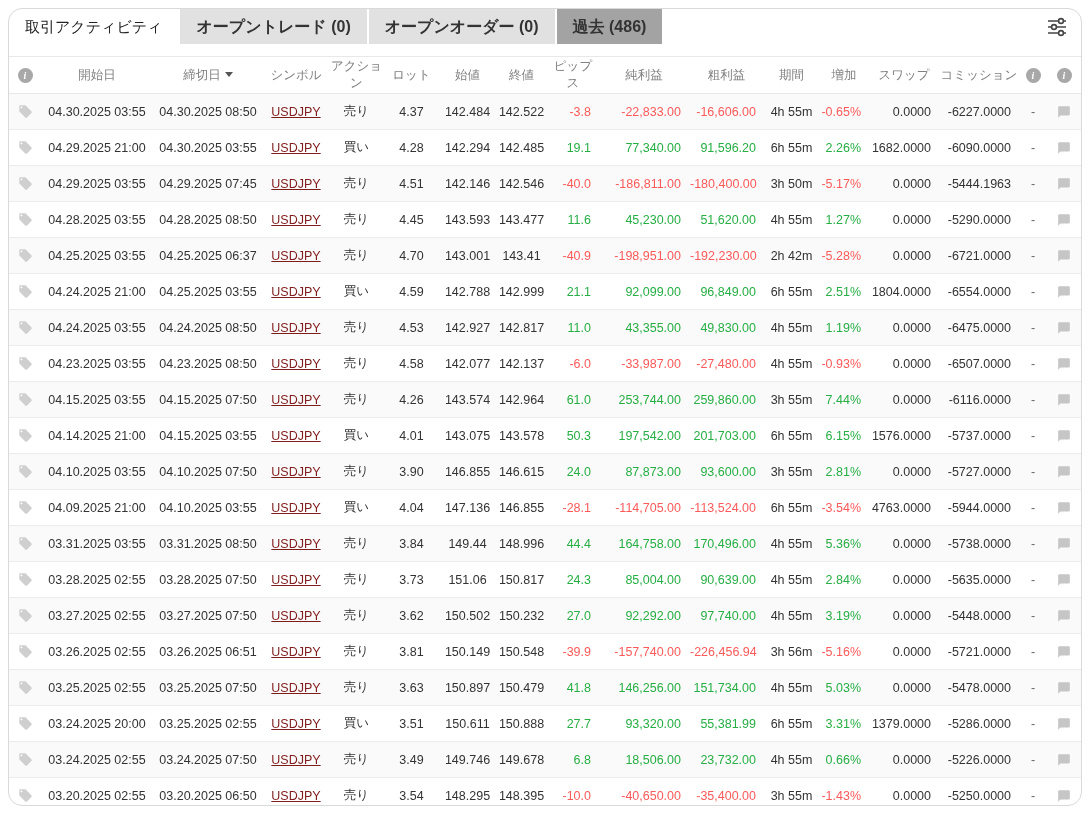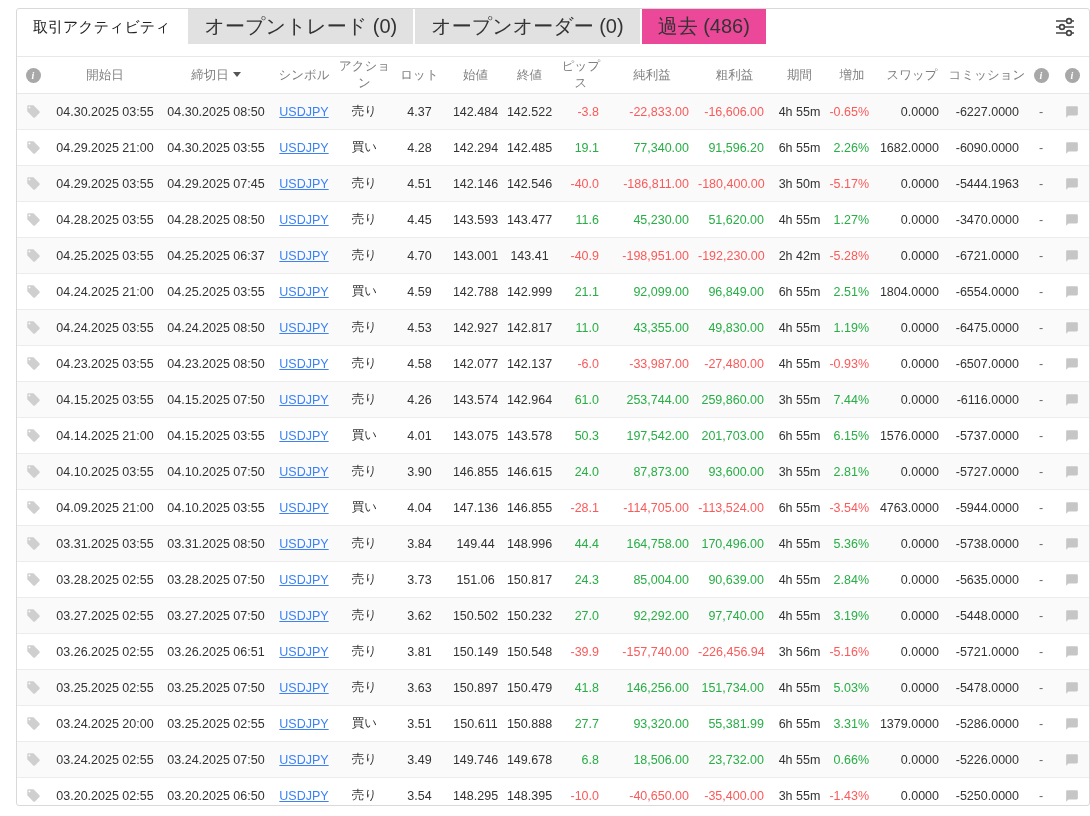--- a/index.html
+++ b/index.html
@@ -1,41 +1,41 @@
 <!DOCTYPE html>
 <html style="--pos: #27ae45; --neg: #fa5a5a;"><head>
 <meta charset="utf-8">
 <style>
   html,body{margin:0;padding:0;background:#fff;}
   body{width:1090px;height:816px;position:relative;overflow:hidden;
        font-family:"Liberation Sans","DejaVu Sans",sans-serif;color:#333;}
   .widget{position:absolute;left:8px;top:8px;width:1074px;height:798px;box-sizing:border-box;
-          border:1px solid #d9d9d9;border-radius:3px;background:#fff;overflow:hidden;margin-left:8px;}
+          border:1px solid #d9d9d9;border-radius:14px;background:#fff;overflow:hidden;}
 
   
   .tabbar{display:flex;align-items:stretch;height:35px;}
   .widget-title{padding:0 18px 0 16px;line-height:35px;font-size:15px;color:#222;white-space:nowrap;}
-  .tab{background:#e1e1e1;color:#333;font-size:20px;line-height:35px;padding:0 16px;
-       margin-right:2px;cursor:pointer;white-space:nowrap;}
-  .tab.active{background:#ec4899;}
+  .tab{background:#e1e1e1;color:#333;font-size:16px;line-height:35px;padding:0 16px;
+       margin-right:2px;cursor:pointer;white-space:nowrap;font-weight:bold;}
+  .tab.active{background:#a3a3a3;}
   .settings{margin-left:auto;margin-right:12px;align-self:center;cursor:pointer;display:flex;}
 
   
   table{width:100%;border-collapse:collapse;table-layout:fixed;margin-top:12px;font-size:12.5px;}
   col.w-tag{width:32px}col.w-od{width:112px}col.w-cd{width:110px}col.w-sym{width:66px}
   col.w-act{width:55px}col.w-lot{width:55px}col.w-op{width:57px}col.w-cp{width:51px}
   col.w-pip{width:52px}col.w-net{width:90px}col.w-gro{width:75px}col.w-dur{width:55px}
   col.w-gain{width:50px}col.w-swap{width:70px}col.w-com{width:80px}col.w-dash{width:28px}col.w-cmt{width:34px}
   thead th{height:32px;font-weight:normal;color:#808080;font-size:12.5px;text-align:center;
            border-top:1px solid #e8e8e8;border-bottom:1px solid #e8e8e8;background:#fff;cursor:pointer;}
   tbody td{height:33px;border-bottom:1px solid #ececec;text-align:center;color:#333;overflow:hidden;white-space:nowrap;}
   tbody tr:nth-child(odd) td{background:#fafafa;}
   td.c-num,th.h-num{text-align:right;padding-right:8px;}
   td.c-dash{color:#666;}
-  .symlink{color:#3b82f6;text-decoration:underline;cursor:pointer;}
+  .symlink{color:#7f1d1d;text-decoration:underline;cursor:pointer;}
   .pos{color:var(--pos);}
   .neg{color:var(--neg);}
   .sort-arrow{display:inline-block;width:0;height:0;margin-left:4px;vertical-align:2px;
               border-left:4px solid transparent;border-right:4px solid transparent;border-top:5px solid #555;}
   .info-icon{display:inline-block;width:15px;height:15px;border-radius:50%;background:#a8a8a8;color:#fff;
              font-size:10px;line-height:15px;text-align:center;font-weight:bold;font-style:italic;
              font-family:"Liberation Serif",serif;cursor:pointer;}
   .tag-icon{width:15px;height:15px;fill:#cfcfcf;cursor:pointer;vertical-align:middle;}
   .bubble-icon{width:14px;height:14px;fill:#c6c6c6;cursor:pointer;vertical-align:middle;}
 </style>
@@ -196,21 +196,21 @@
       <td>売り</td>
       <td>4.45</td>
       <td>143.593</td>
       <td>143.477</td>
       <td class="c-num pos">11.6</td>
       <td class="c-num pos">45,230.00</td>
       <td class="c-num pos">51,620.00</td>
       <td>4h 55m</td>
       <td class="c-num pos">1.27%</td>
       <td class="c-num">0.0000</td>
-      <td class="c-num">-3470.0000</td>
+      <td class="c-num">-5290.0000</td>
       <td class="c-dash">-</td>
       <td>
         <svg class="bubble-icon" viewBox="0 0 24 24">
               <path d="M20 2H4c-1.1 0-2 .9-2 2v18l4-4h14c1.1 0 2-.9 2-2V4c0-1.1-.9-2-2-2z"></path>
             </svg>
       </td>
     </tr>
         <tr>
       <td>
         <svg class="tag-icon" viewBox="0 0 24 24">

